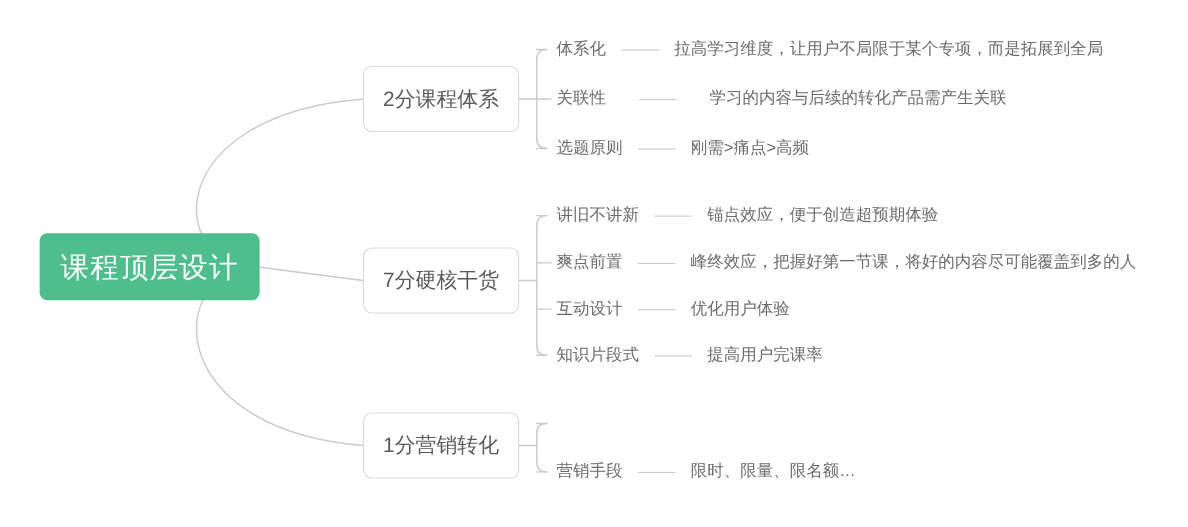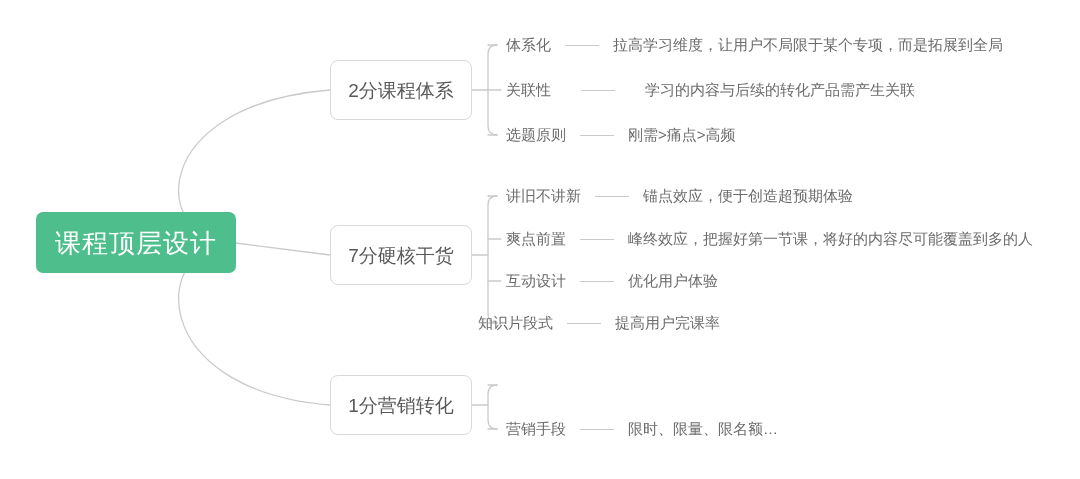--- a/index.html
+++ b/index.html
@@ -169,21 +169,21 @@
   <div class="leaf" style="left:506px; top:228px;">
     <span class="leaf-key" style="color: rgb(107, 107, 107);">爽点前置</span>
     <span class="leaf-dash" style="background: rgb(201, 202, 203);"></span>
     <span class="leaf-val" style="color: rgb(107, 107, 107);">峰终效应，把握好第一节课，将好的内容尽可能覆盖到多的人</span>
   </div>
   <div class="leaf" style="left:506px; top:270px;">
     <span class="leaf-key" style="color: rgb(107, 107, 107);">互动设计</span>
     <span class="leaf-dash" style="background: rgb(201, 202, 203);"></span>
     <span class="leaf-val" style="color: rgb(107, 107, 107);">优化用户体验</span>
   </div>
-  <div class="leaf" style="left:478px; top:312px;">
+  <div class="leaf" style="left:506px; top:312px;">
     <span class="leaf-key" style="color: rgb(107, 107, 107);">知识片段式</span>
     <span class="leaf-dash" style="background: rgb(201, 202, 203);"></span>
     <span class="leaf-val" style="color: rgb(107, 107, 107);">提高用户完课率</span>
   </div>
 
   <div class="branch-node" style="left: 330px; top: 375px; border-color: rgb(216, 217, 218); justify-content: center;">
     <span class="branch-label" style="color: rgb(89, 89, 89);">1分营销转化</span>
   </div>
 
   <div class="leaf" style="left:506px; top:418px;">

